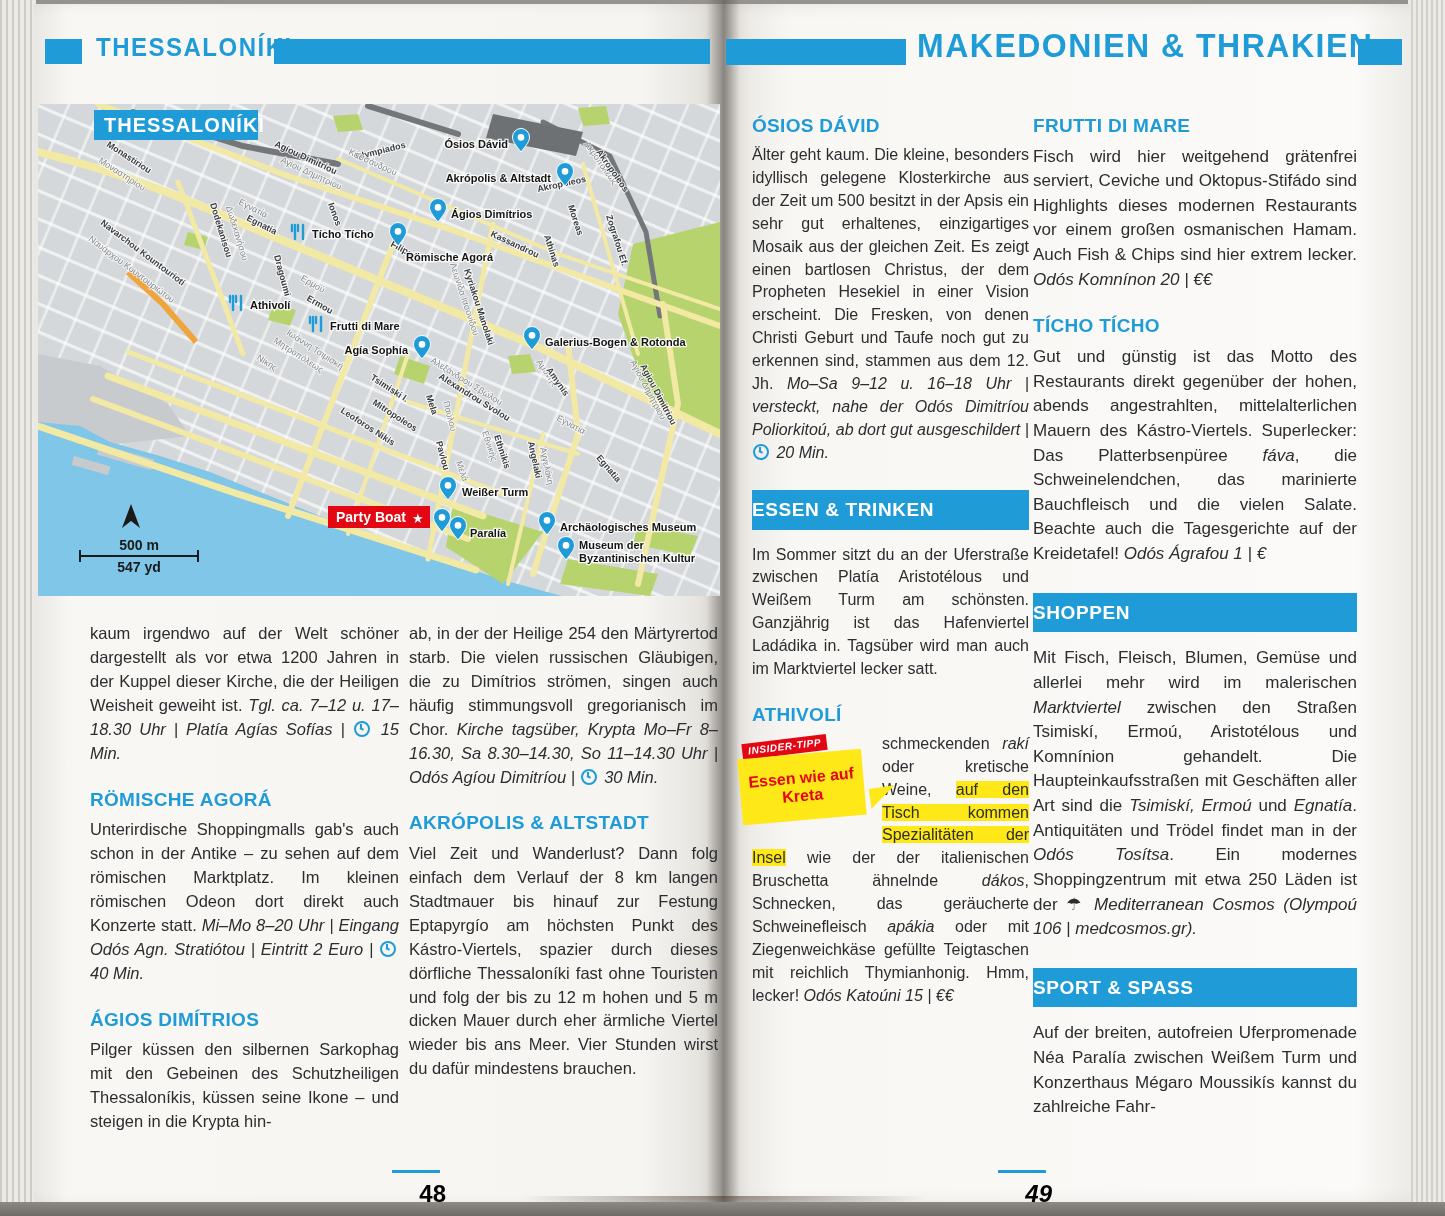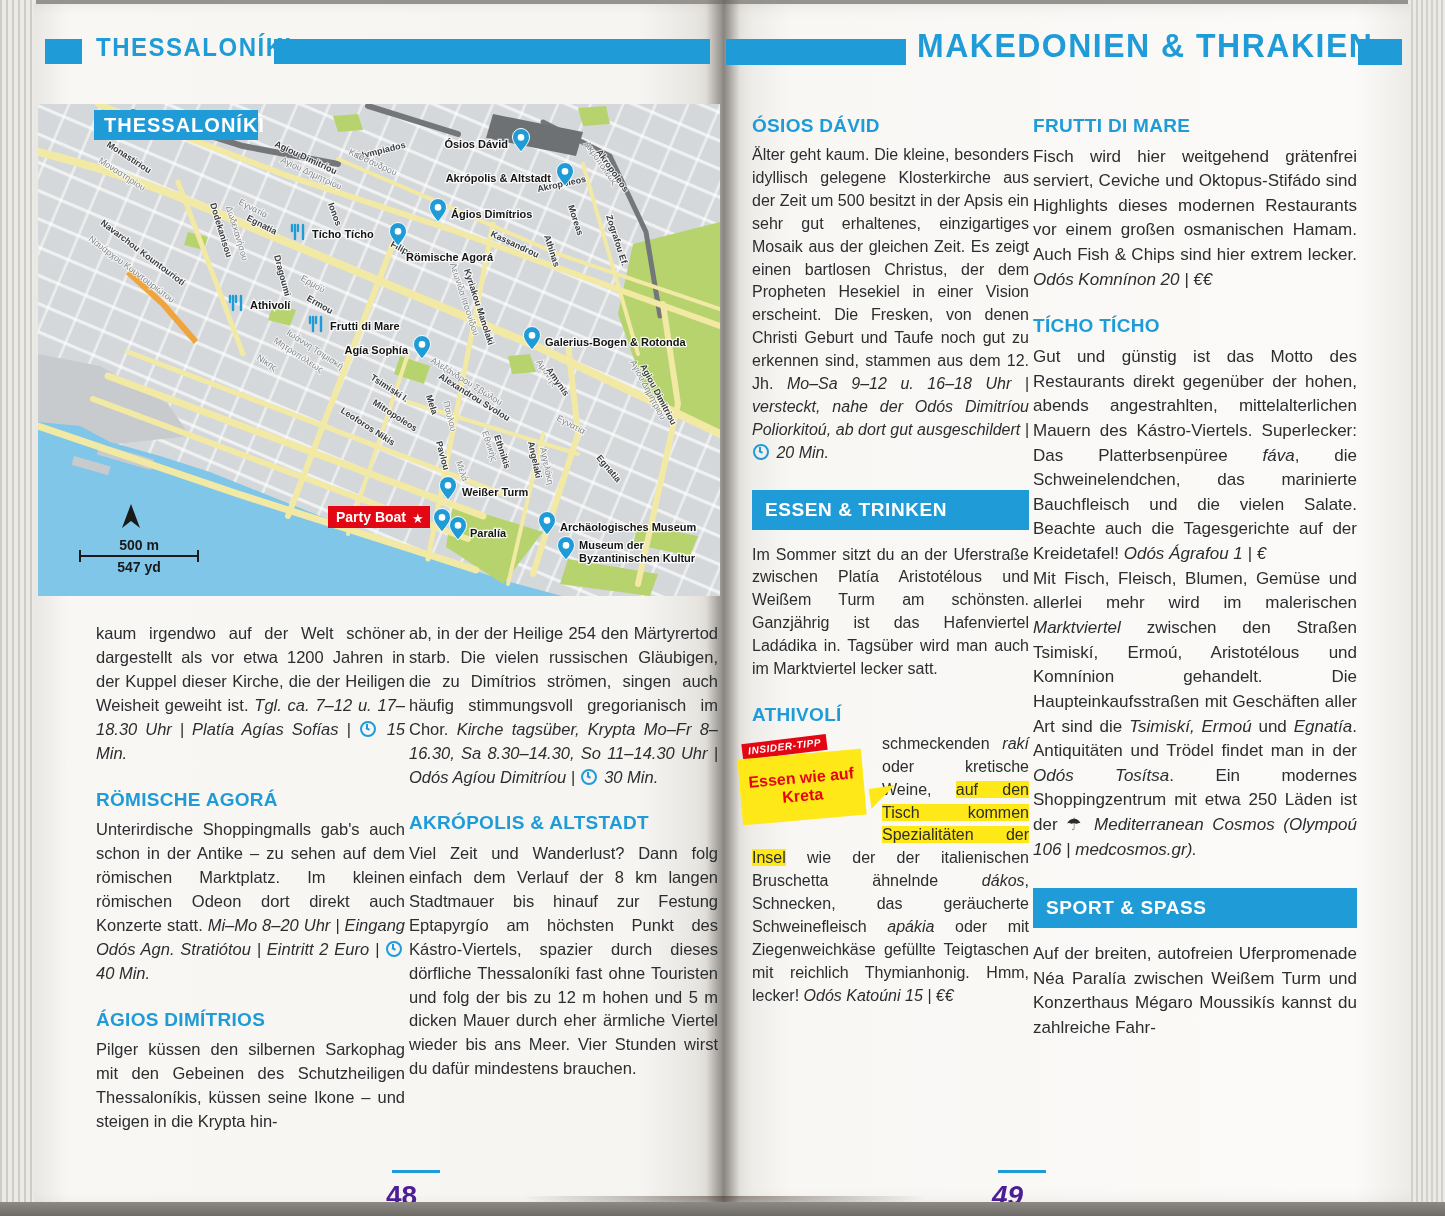--- a/index.html
+++ b/index.html
@@ -37,41 +37,41 @@
   .poi{font-size:11px;font-weight:700;fill:#141414;paint-order:stroke;stroke:rgba(255,255,255,.85);stroke-width:2.6px;}
   .street-b{font-size:9px;font-weight:700;fill:#3a3d40;paint-order:stroke;stroke:rgba(255,255,255,.8);stroke-width:2px;}
   .street-g{font-size:9px;fill:#84888c;paint-order:stroke;stroke:rgba(255,255,255,.75);stroke-width:1.8px;}
 
   
   .col{position:absolute;text-align:justify;color:#2b2d2f;}
   .col p{margin:0 0 0 0;}
   .col .h{color:#1f9cd8;font-weight:800;font-size:19px;letter-spacing:.3px;margin:20px 0 5px;transform-origin:left;}
   .col .h.first{margin-top:0;}
   .banner{display:block;background:#1f9cd8;color:#fff;font-weight:800;font-size:19px;
-    letter-spacing:.6px;padding:6px 6px 6px 13px;margin:26px 0 14px;}
+    letter-spacing:.6px;padding:6px 6px 6px 0;margin:26px 0 14px;}
   .it{font-style:italic;}
   .hl{background:#ffe817;}
   .clock{display:inline-block;width:12px;height:12px;border:2px solid #1f9cd8;border-radius:50%;
     position:relative;vertical-align:-2px;margin:0 3px 0 1px;}
   .clock::before{content:"";position:absolute;left:4px;top:1px;width:2px;height:5px;background:#1f9cd8;}
   .clock::after{content:"";position:absolute;left:4px;top:4px;width:4px;height:2px;background:#1f9cd8;transform:rotate(28deg);transform-origin:left;}
   .umb::before{content:"\2602";font-style:normal;color:#2b2d2f;}
 
   
   .tip{float:left;width:126px;height:96px;margin:6px 10px 2px -6px;position:relative;}
   .tip-tag{position:absolute;top:0;left:-4px;background:#e30613;color:#fff;font-size:10px;
     font-weight:700;font-style:italic;letter-spacing:.6px;padding:1px 6px;transform:rotate(-7deg);white-space:nowrap;}
   .tip-bubble{position:absolute;top:15px;left:-6px;width:116px;height:62px;background:#ffe817;
     color:#e30613;font-weight:800;font-size:16px;line-height:1.15;text-align:center;
     display:flex;align-items:center;justify-content:center;transform:rotate(-5deg);padding:2px 4px;}
   .tip-tail{position:absolute;right:-24px;top:48px;width:0;height:0;
     border-left:26px solid #ffe817;border-bottom:20px solid transparent;transform:rotate(-8deg);}
 
   
-  .pnum{position:absolute;font-weight:800;font-size:28px;color:#4c1d95;width:60px;text-align:left;}
+  .pnum{position:absolute;font-weight:800;font-size:24px;color:#000000;width:60px;text-align:right;}
   .pline{position:absolute;width:48px;height:3px;background:#1f9cd8;}
 </style>
 </head>
 <body>
 
 <div class="stage">
   <div class="edge-left"></div>
   <div class="edge-right"></div>
 
   <div class="page page-left"></div>
@@ -259,21 +259,21 @@
       <use href="#pin" x="404" y="428"></use>
     </g>
 
     <g>
       <rect x="56" y="6" width="164" height="30" fill="#1f9cd8"></rect>
       <text x="66" y="28" font-size="20" font-weight="800" letter-spacing="1" fill="#ffffff">THESSALONÍKI</text>
     </g>
   </svg>
   </div>
 
-  <div class="col" style="left:96px;top:622px;width:309px;font-size:16.5px;line-height:1.45;">
+  <div class="col" style="left:90px;top:622px;width:309px;font-size:16.5px;line-height:1.45;">
     <p><span>kaum irgendwo auf der Welt schöner dargestellt als vor etwa 1200 Jahren in der Kuppel dieser Kirche, die der Heiligen Weisheit geweiht ist. </span><span class="it">Tgl. ca. 7–12 u. 17–18.30 Uhr | Platía Agías Sofías | </span><span class="clock"></span><span class="it"> 15 Min.</span></p>
     <div class="h">RÖMISCHE AGORÁ</div>
     <p><span>Unterirdische Shoppingmalls gab's auch schon in der Antike – zu sehen auf dem römischen Marktplatz. Im kleinen römischen Odeon dort direkt auch Konzerte statt. </span><span class="it">Mi–Mo 8–20 Uhr | Eingang Odós Agn. Stratiótou | Eintritt 2 Euro | </span><span class="clock"></span><span class="it"> 40 Min.</span></p>
     <div class="h">ÁGIOS DIMÍTRIOS</div>
     <p><span>Pilger küssen den silbernen Sarkophag mit den Gebeinen des Schutzheiligen Thessaloníkis, küssen seine Ikone – und steigen in die Krypta hin-</span></p>
   </div>
   <div class="col" style="left:409px;top:622px;width:309px;font-size:16.5px;line-height:1.45;">
     <p><span>ab, in der der Heilige 254 den Märtyrertod starb. Die vielen russischen Gläubigen, die zu Dimítrios strömen, singen auch häufig stimmungsvoll gregorianisch im Chor. </span><span class="it">Kirche tagsüber, Krypta Mo–Fr 8–16.30, Sa 8.30–14.30, So 11–14.30 Uhr | Odós Agíou Dimitríou | </span><span class="clock"></span><span class="it"> 30 Min.</span></p>
     <div class="h">AKRÓPOLIS &amp; ALTSTADT</div>
     <p><span>Viel Zeit und Wanderlust? Dann folg einfach dem Verlauf der 8 km langen Stadtmauer bis hinauf zur Festung Eptapyrgío am höchsten Punkt des Kástro-Viertels, spazier durch dieses dörfliche Thessaloníki fast ohne Touristen und folg der bis zu 12 m hohen und 5 m dicken Mauer durch eher ärmliche Viertel wieder bis ans Meer. Vier Stunden wirst du dafür mindestens brauchen.</span></p>
@@ -292,20 +292,21 @@
         <span class="tip-tail"></span>
       </span><span><span>schmeckenden </span><span class="it">rakí</span><span> oder kretische Weine, </span><span class="hl">auf den Tisch kommen Spezialitäten der Insel</span><span> wie der der italienischen Bruschetta ähnelnde </span><span class="it">dákos</span><span>, Schnecken, das geräucherte Schweinefleisch </span><span class="it">apákia</span><span> oder mit Ziegenweichkäse gefüllte Teigtaschen mit reichlich Thymianhonig. Hmm, lecker! </span><span class="it">Odós Katoúni 15 | €€</span></span>
     </p>
   </div>
 
   <div class="col" style="left:1033px;top:112px;width:324px;font-size:17px;line-height:1.45;">
     <div class="h first">FRUTTI DI MARE</div>
     <p><span>Fisch wird hier weitgehend grätenfrei serviert, Ceviche und Oktopus-Stifádo sind Highlights dieses modernen Restaurants vor einem großen osmanischen Hamam. Auch Fish &amp; Chips sind hier extrem lecker. </span><span class="it">Odós Komnínon 20 | €€</span></p>
     <div class="h">TÍCHO TÍCHO</div>
     <p><span>Gut und günstig ist das Motto des Restaurants direkt gegenüber der hohen, abends angestrahlten, mittelalterlichen Mauern des Kástro-Viertels. Superlecker: Das Platterbsenpüree </span><span class="it">fáva</span><span>, die Schweinelendchen, das marinierte Bauchfleisch und die vielen Salate. Beachte auch die Tagesgerichte auf der Kreidetafel! </span><span class="it">Odós Ágrafou 1 | €</span></p>
+    <div class="banner">SHOPPEN</div>
     <p><span>Mit Fisch, Fleisch, Blumen, Gemüse und allerlei mehr wird im malerischen </span><span class="it">Marktviertel</span><span> zwischen den Straßen Tsimiskí, Ermoú, Aristotélous und Komnínion gehandelt. Die Haupteinkaufsstraßen mit Geschäften aller Art sind die </span><span class="it">Tsimiskí, Ermoú</span><span> und </span><span class="it">Egnatía</span><span>. Antiquitäten und Trödel findet man in der </span><span class="it">Odós Tosítsa</span><span>. Ein modernes Shoppingzentrum mit etwa 250 Läden ist der </span><span class="umb"></span><span class="it"> Mediterranean Cosmos (Olympoú 106 | medcosmos.gr).</span></p>
     <div class="banner">SPORT &amp; SPASS</div>
     <p><span>Auf der breiten, autofreien Uferpromenade Néa Paralía zwischen Weißem Turm und Konzerthaus Mégaro Moussikís kannst du zahlreiche Fahr-</span></p>
   </div>
 
   <div class="pline" style="left:392px;top:1170px;"></div>
   <div class="pnum" style="left:386px;top:1180px;">48</div>
   <div class="pline" style="left:998px;top:1170px;"></div>
   <div class="pnum" style="left:992px;top:1180px;font-style:italic;">49</div>
 

